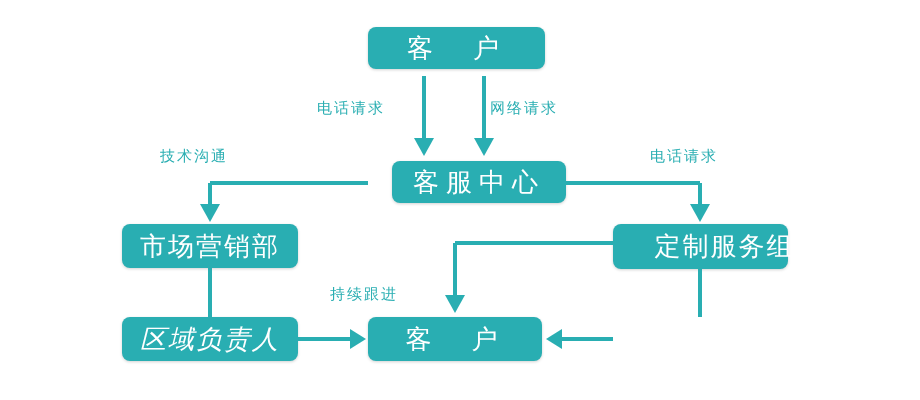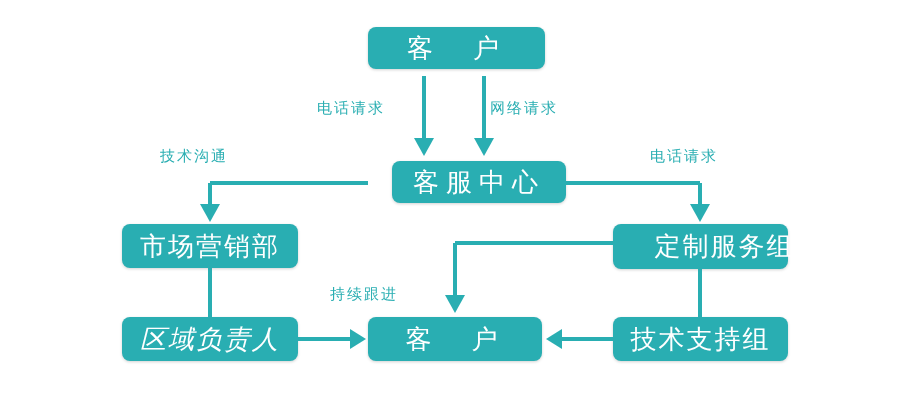--- a/index.html
+++ b/index.html
@@ -86,23 +86,20 @@
   </div>
 
   <div class="node" style="left:613px; top:224px; width:175px; height:45px;padding-left:48px;">
     <span>定制服务组</span>
   </div>
 
   <div class="node" style="left:122px; top:317px; width:176px; height:44px;font-style:italic;">
     <span>区域负责人</span>
   </div>
 
-  <div class="node" style="left:613px; top:317px; width:175px; height:44px;">
-    <span>技术支持组</span>
-  </div>
 
   <div class="node ls-wide" style="left:368px; top:317px; width:174px; height:44px;">
     <span>客　户</span>
   </div>
 
   <div class="vline" style="left:422px; top:76px; height:62px;"></div>
   <div class="arr down" style="left:414px; top:138px;"></div>
 
   <div class="vline" style="left:482px; top:76px; height:62px;"></div>
   <div class="arr down" style="left:474px; top:138px;"></div>

